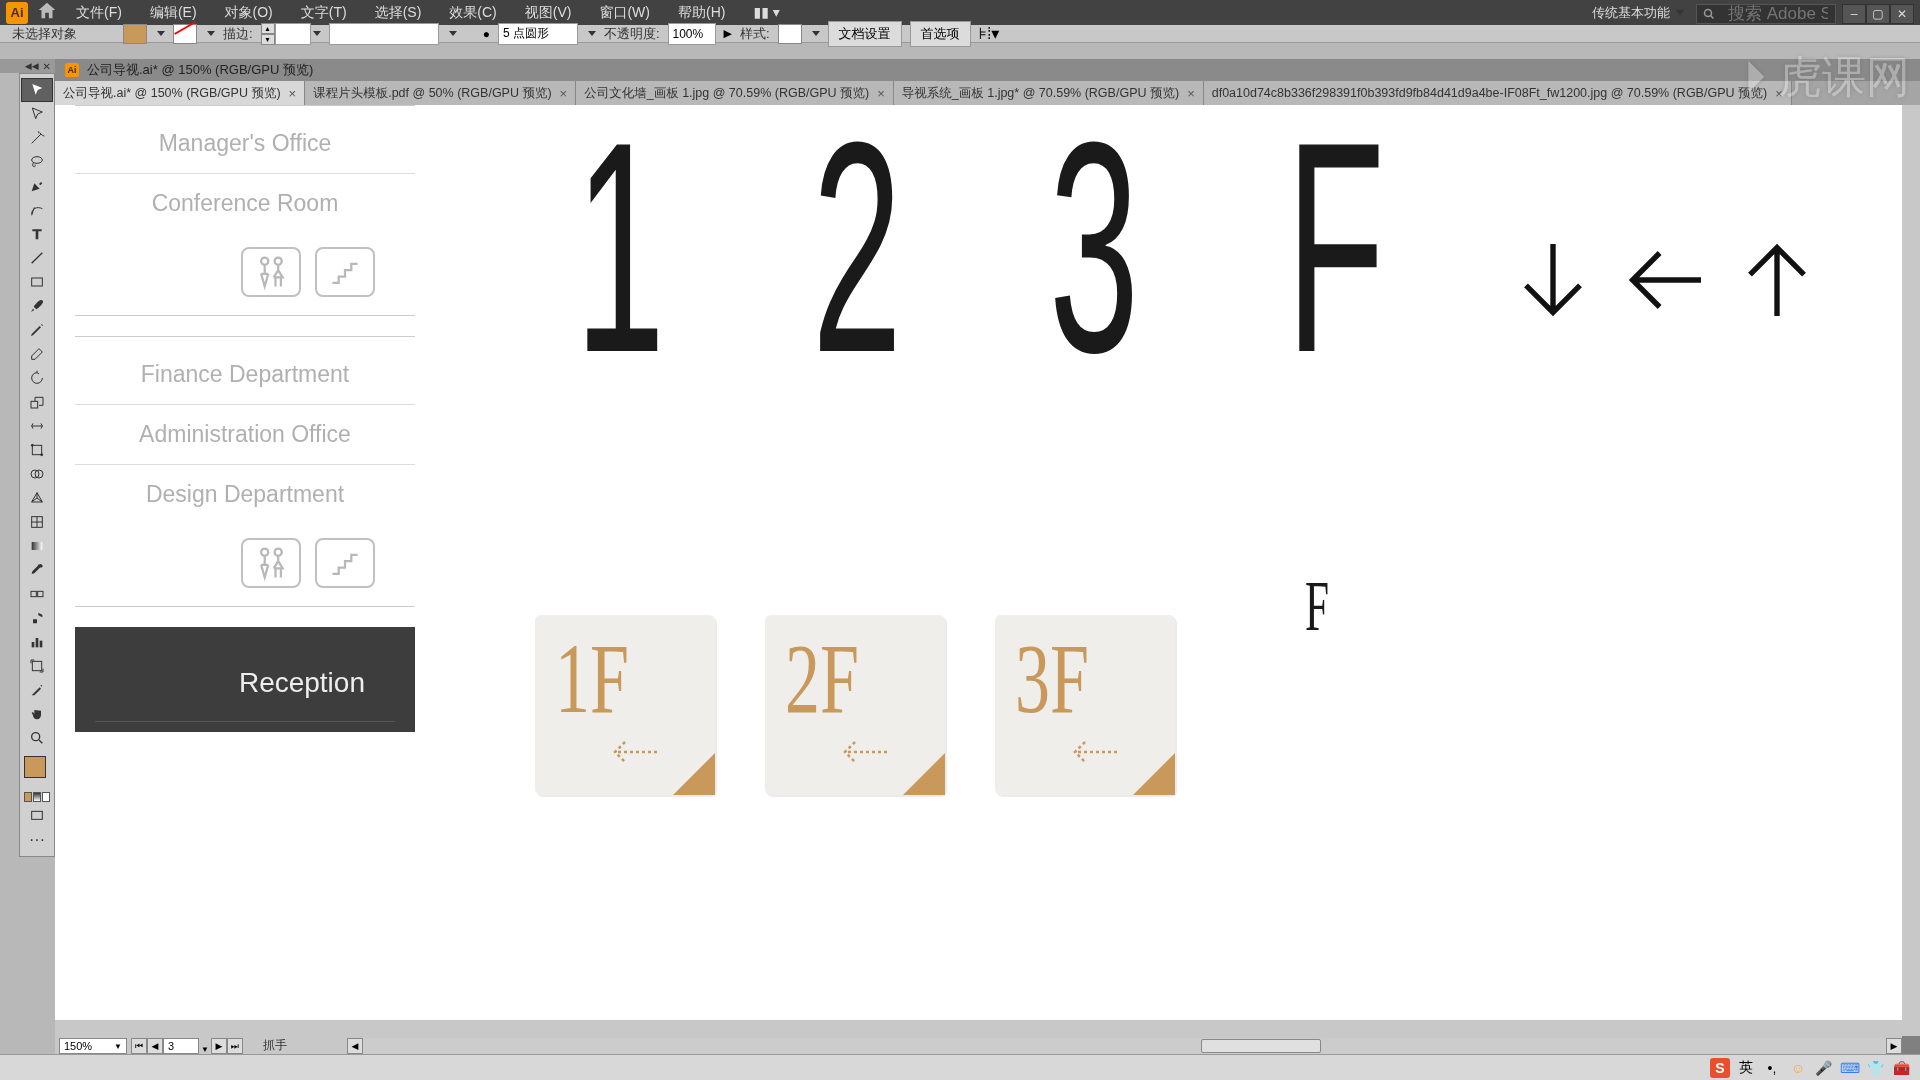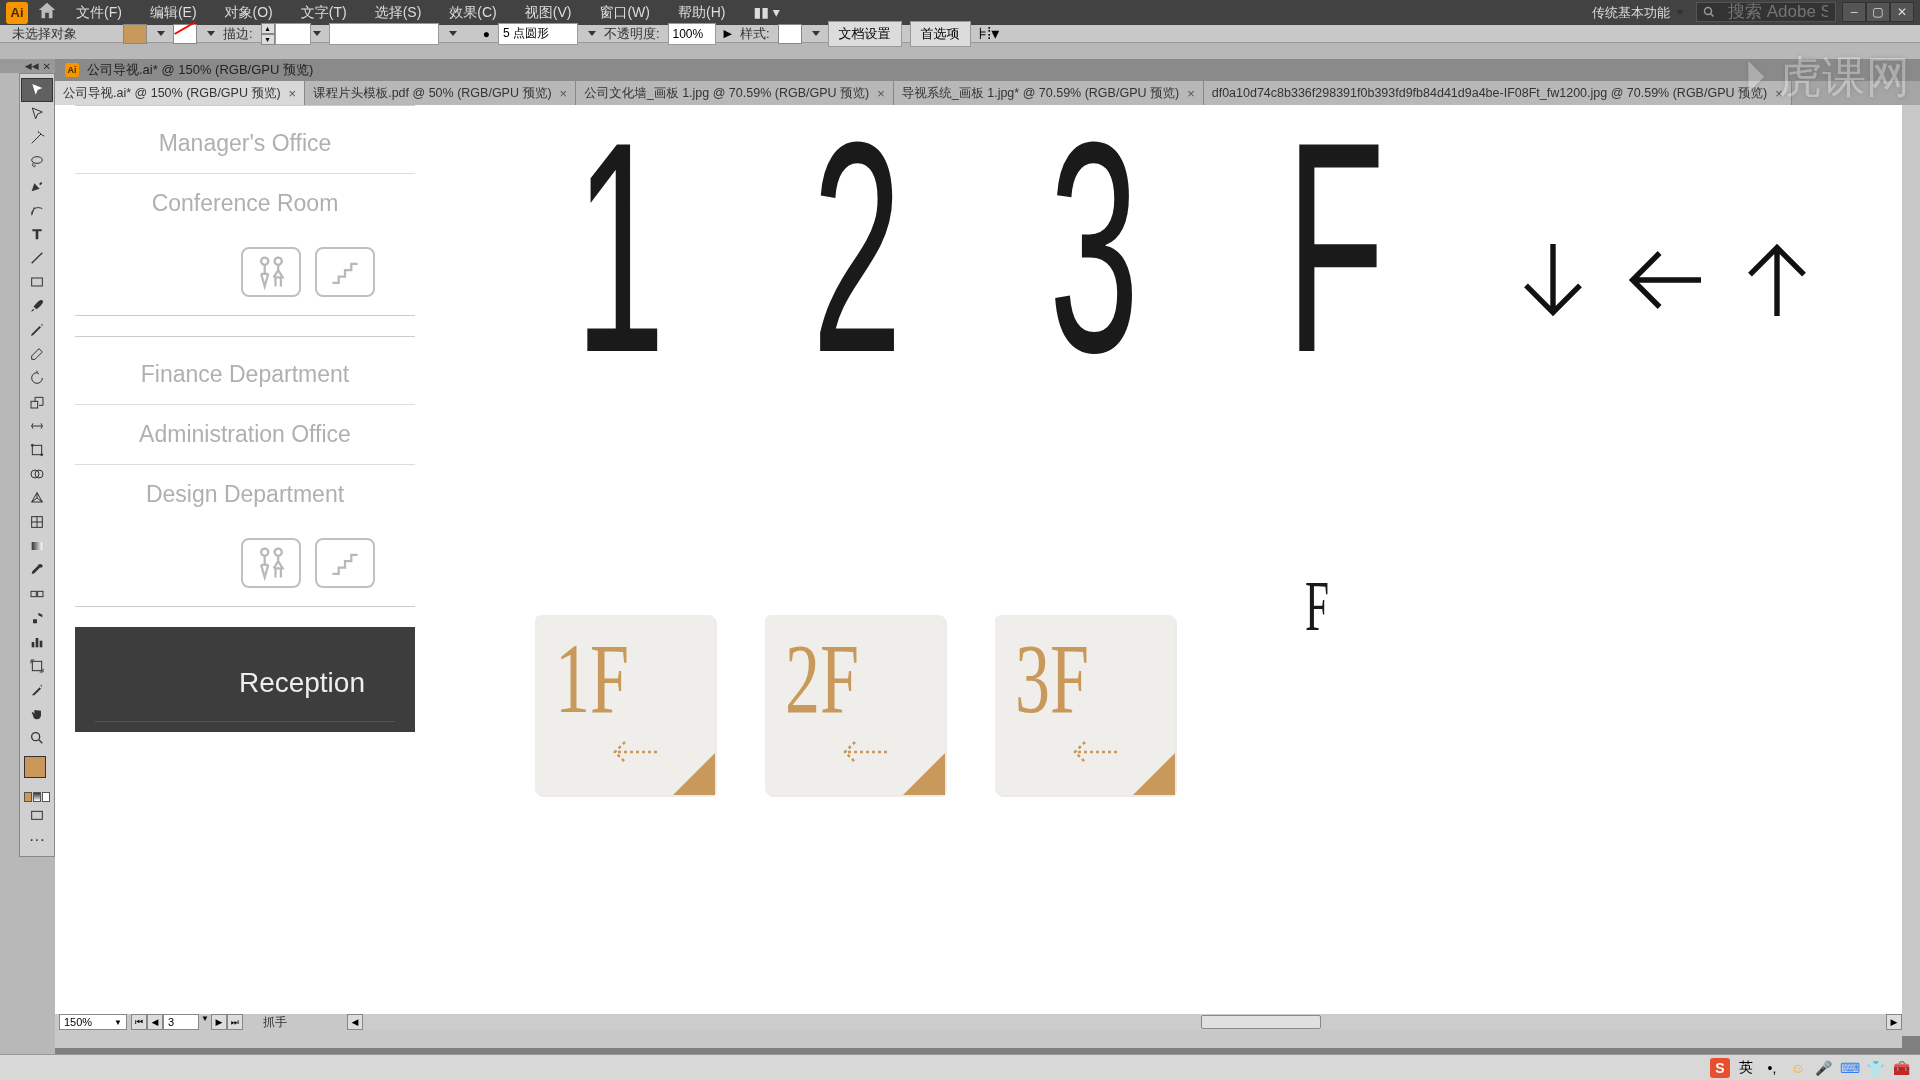--- a/index.html
+++ b/index.html
@@ -4,21 +4,21 @@
 <style>
 * { margin: 0; padding: 0; box-sizing: border-box; font-family: "Microsoft YaHei", sans-serif; }
 body { background: #b8b8b8; width: 1920px; height: 1080px; overflow: hidden; position: relative; }
 
 
 .menubar { background: #424242; height: 25px; display: flex; align-items: center; padding: 0 6px; }
 .ai-logo { width: 22px; height: 22px; background: #f79500; color: #4a2c00; font-weight: bold; font-size: 13px; display: flex; align-items: center; justify-content: center; border-radius: 3px; margin-right: 8px; }
 .home-icon { width: 22px; color: #999; margin-right: 10px; cursor: pointer; }
 .menu-items { display: flex; gap: 12px; }
 .menu-item { color: #ddd; font-size: 14px; padding: 3px 8px; cursor: pointer; }
-.menubar-right { margin-left: auto; display: flex; align-items: flex-start; gap: 6px; }
+.menubar-right { margin-left: auto; display: flex; align-items: flex-end; gap: 6px; }
 .workspace-select { color: #ddd; font-size: 13px; padding: 2px 6px; cursor: pointer; display: flex; align-items: center; gap: 4px; }
 .search-stock { background: #333; border: 1px solid #555; height: 20px; width: 140px; display: flex; align-items: center; padding: 0 6px; gap: 4px; }
 .search-stock input { background: transparent; border: none; color: #999; font-size: 17px; width: 100px; outline: none; margin-left: 9px; }
 .win-controls { display: flex; gap: 0; }
 .win-btn { width: 24px; height: 20px; background: #555; color: #ddd; display: flex; align-items: center; justify-content: center; font-size: 12px; cursor: pointer; border: 1px solid #333;}
 
 
 .options-bar { background: #c8c8c8; height: 18px; display: flex; align-items: center; padding: 0 12px; gap: 8px; border-bottom: 1px solid #999; }
 .opt-text { font-size: 13px; color: #333; }
 .swatch { width: 24px; height: 20px; border: 1px solid #888; display: flex; align-items: center; justify-content: center; position:relative; }
@@ -57,21 +57,21 @@
 .doc-titlebar .ai-mini{ width:14px; height:14px; background:#f79500; border-radius:2px; font-size:9px; font-weight:bold; display:flex; align-items:center; justify-content:center; color:#4a2c00;}
 .tab-strip { height: 24px; background: #a5a5a5; display: flex; align-items: flex-end; overflow:hidden;}
 .doc-tab { height: 24px; background: #b8b8b8; display: flex; align-items: center; padding: 0 8px; font-size: 12.5px; color: #333; border-right: 1px solid #888; gap: 8px; white-space:nowrap; cursor:pointer;}
 .doc-tab.active { background: #d8d8d8; }
 .tab-close { font-size: 13px; color: #555; cursor: pointer; }
 
 
 .canvas-scroll { flex: 1; background: #808080; position: relative; overflow: hidden; }
 .canvas { position: absolute; top: 0; left: 0; right: 18px; bottom: 18px; background: #fff; }
 .hscroll, .vscroll { position: absolute; background: #c8c8c8; }
-.hscroll { bottom: 6px; left: 0; right: 18px; height: 34px; display:flex; align-items:flex-start;}
+.hscroll { bottom: 0; left: 0; right: 18px; height: 34px; display:flex; align-items:flex-end;}
 .vscroll { top: 0; bottom: 18px; right: 0; width: 18px; }
 .scroll-btn{ width:16px; height:16px; background:#ddd; border:1px solid #888; font-size:9px; display:flex; align-items:center; justify-content:center;}
 .hscroll .track{ flex:1; height:16px; background:#ccc; position:relative;}
 .hscroll .thumb{ position:absolute; height:14px; top:1px; left:55%; width:120px; background:#e0e0e0; border:1px solid #888; border-radius:2px;}
 .zoom-select{ width:68px; height:16px; border:1px solid #888; background:#fff; font-size:11px; padding:0 4px; margin:0 4px; display:flex; align-items:center; justify-content:space-between;}
 .nav-input{ width:36px; height:16px; border:1px solid #888; background:#fff; font-size:11px; padding:0 4px;}
 
 
 .sign-col{ position:absolute; top:0; left:20px; width:340px; }
 .sign-block{ border-top:1px solid #ccc; border-bottom:1px solid #ccc; padding:8px 0 12px; margin-bottom:20px; }

